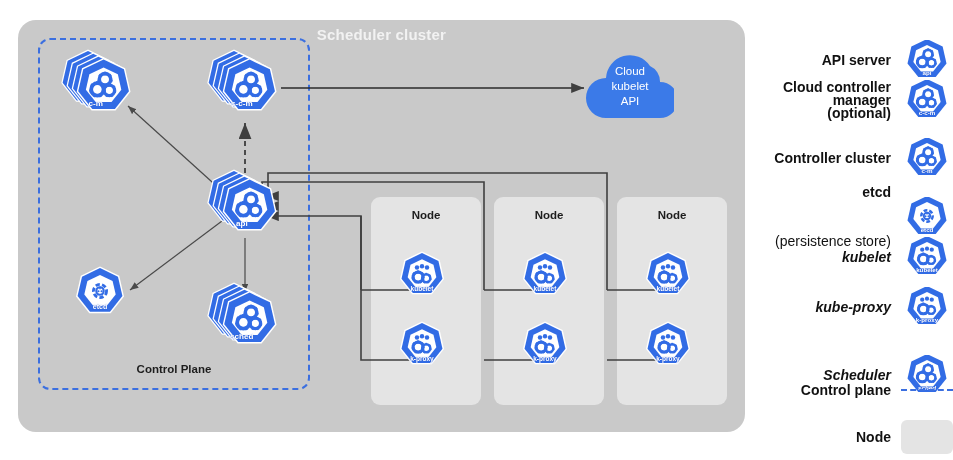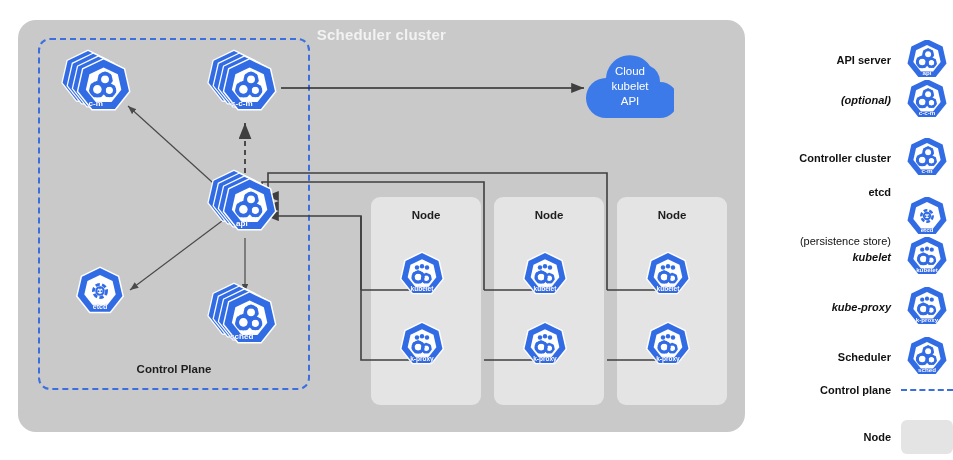--- a/index.html
+++ b/index.html
@@ -60,23 +60,23 @@
   }
 
   
   #connectors{left:0;top:0;width:953px;height:460px;pointer-events:none;}
 
   
   #legend{left:770px;top:20px;width:183px;height:420px;}
   .legend-row{position:absolute;left:0;width:183px;display:flex;align-items:center;}
   .legend-text{
     flex:1;text-align:right;padding-right:10px;
-    font-size:11px;color:#111111;font-weight:bold;line-height:13px;
-  }
-  .legend-text .opt{font-style:italic;font-weight:bold;display:block;}
+    font-size:14px;color:#111111;font-weight:bold;line-height:13px;
+  }
+  .legend-text .opt{font-weight:bold;display:block;}
   .legend-text.ital{font-style:italic;}
   .legend-text.thin{font-weight:bold;}
   .legend-icon{width:52px;height:52px;position:relative;flex:0 0 52px;}
   .legend-dash{
     width:52px;height:2px;flex:0 0 52px;margin-left:0;
     border-top:2px dashed #3b6fe0;
   }
   .legend-swatch{
     width:36px;height:34px;flex:0 0 52px;background:#e4e4e4;border-radius:6px;
   }
@@ -613,21 +613,21 @@
               <rect x="23.57" y="17.30" width="1.70" height="2.43" fill="#326ce5" transform="rotate(257.1 24.416 22.68)"></rect>
               <rect x="23.57" y="17.30" width="1.70" height="2.43" fill="#326ce5" transform="rotate(308.6 24.416 22.68)"></rect>
               <circle cx="24.416" cy="22.68" r="1.6192000000000004" fill="#ffffff"></circle>
             </g>
           </g>
         </svg>
         <div class="ico-label" style="font-size: 6.2px; top: 29.4px;">api</div>
       </div>
   </div>
   <div class="legend-row" id="lg1" style="top:60px;">
-    <div class="legend-text"><span class="opt">(optional)</span></div>
+    <div class="legend-text"><span>Cloud controller manager</span><span class="opt">(optional)</span></div>
     <div class="legend-icon" id="lgi1" style="width: 40px; height: 40px; display: flex; align-items: center; justify-content: center;">
         <svg width="40" height="40" viewBox="0 0 40 40">
           <polygon points="20.00,-1.00 35.64,6.53 39.50,23.45 28.68,37.02 11.32,37.02 0.50,23.45 4.36,6.53" fill="#326ce5"></polygon>
           <polygon points="20.00,5.00 30.95,10.27 33.65,22.12 26.07,31.61 13.93,31.61 6.35,22.12 9.05,10.27" fill="#ffffff"></polygon>
           <g fill="#326ce5">
             <g>
               <circle cx="21.104" cy="14.216" r="4.416" fill="none" stroke="#326ce5" stroke-width="2.7379200000000004"></circle>
               <rect x="20.18" y="8.34" width="1.85" height="2.65" fill="#326ce5" transform="rotate(0.0 21.104 14.216)"></rect>
               <rect x="20.18" y="8.34" width="1.85" height="2.65" fill="#326ce5" transform="rotate(51.4 21.104 14.216)"></rect>
               <rect x="20.18" y="8.34" width="1.85" height="2.65" fill="#326ce5" transform="rotate(102.9 21.104 14.216)"></rect>
@@ -793,21 +793,21 @@
               <rect x="23.24" y="17.91" width="1.62" height="2.32" fill="#326ce5" transform="rotate(205.7 24.048000000000002 23.048000000000002)"></rect>
               <rect x="23.24" y="17.91" width="1.62" height="2.32" fill="#326ce5" transform="rotate(257.1 24.048000000000002 23.048000000000002)"></rect>
               <rect x="23.24" y="17.91" width="1.62" height="2.32" fill="#326ce5" transform="rotate(308.6 24.048000000000002 23.048000000000002)"></rect>
               <circle cx="24.048000000000002" cy="23.048000000000002" r="1.5456000000000003" fill="#ffffff"></circle>
             </g>
           </g>
         </svg>
         <div class="ico-label" style="font-size: 6.2px; top: 29.4px;">k-proxy</div>
       </div>
   </div>
-  <div class="legend-row" id="lg6" style="top:317px;">
+  <div class="legend-row" id="lg6" style="top:335px;font-style:italic;">
     <div class="legend-text"><span>Scheduler</span></div>
     <div class="legend-icon" id="lgi6" style="width: 40px; height: 40px; display: flex; align-items: center; justify-content: center;">
         <svg width="40" height="40" viewBox="0 0 40 40">
           <polygon points="20.00,-1.00 35.64,6.53 39.50,23.45 28.68,37.02 11.32,37.02 0.50,23.45 4.36,6.53" fill="#326ce5"></polygon>
           <polygon points="20.00,5.00 30.95,10.27 33.65,22.12 26.07,31.61 13.93,31.61 6.35,22.12 9.05,10.27" fill="#ffffff"></polygon>
           <g fill="#326ce5">
             <g>
               <circle cx="21.104" cy="14.216" r="4.416" fill="none" stroke="#326ce5" stroke-width="2.7379200000000004"></circle>
               <rect x="20.18" y="8.34" width="1.85" height="2.65" fill="#326ce5" transform="rotate(0.0 21.104 14.216)"></rect>
               <rect x="20.18" y="8.34" width="1.85" height="2.65" fill="#326ce5" transform="rotate(51.4 21.104 14.216)"></rect>

